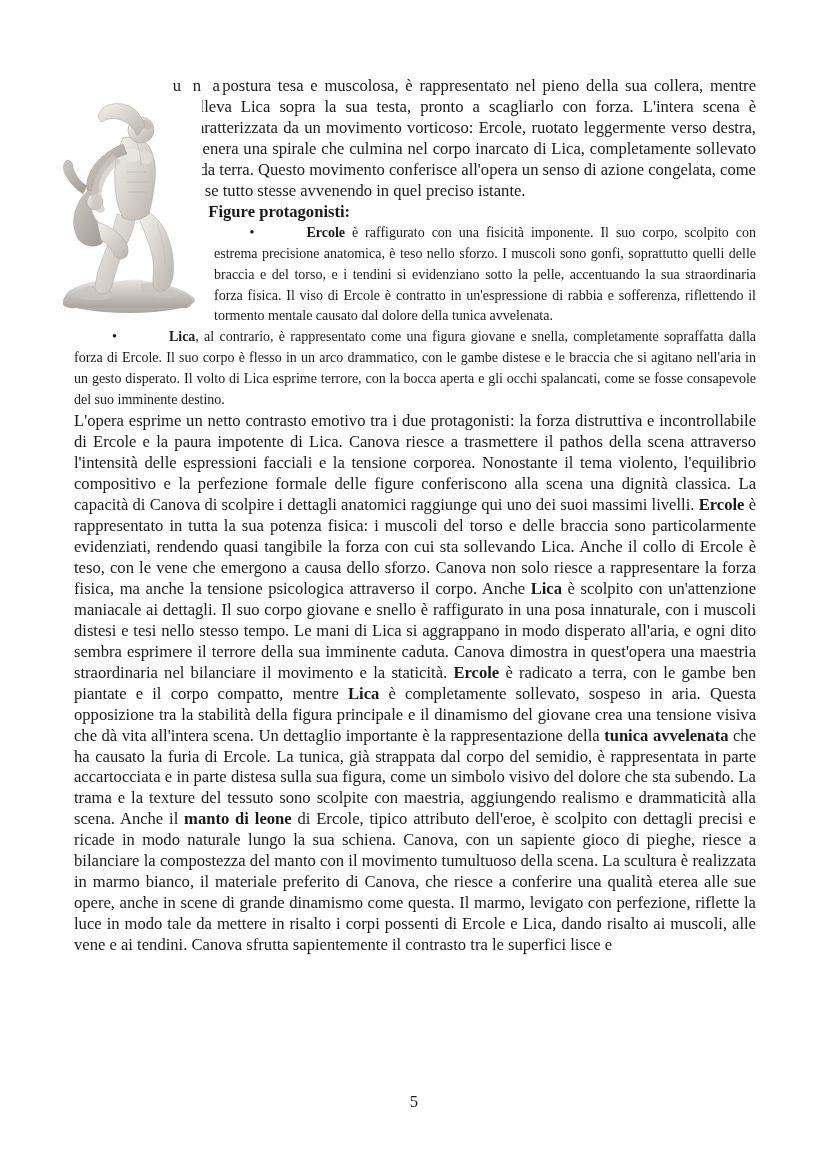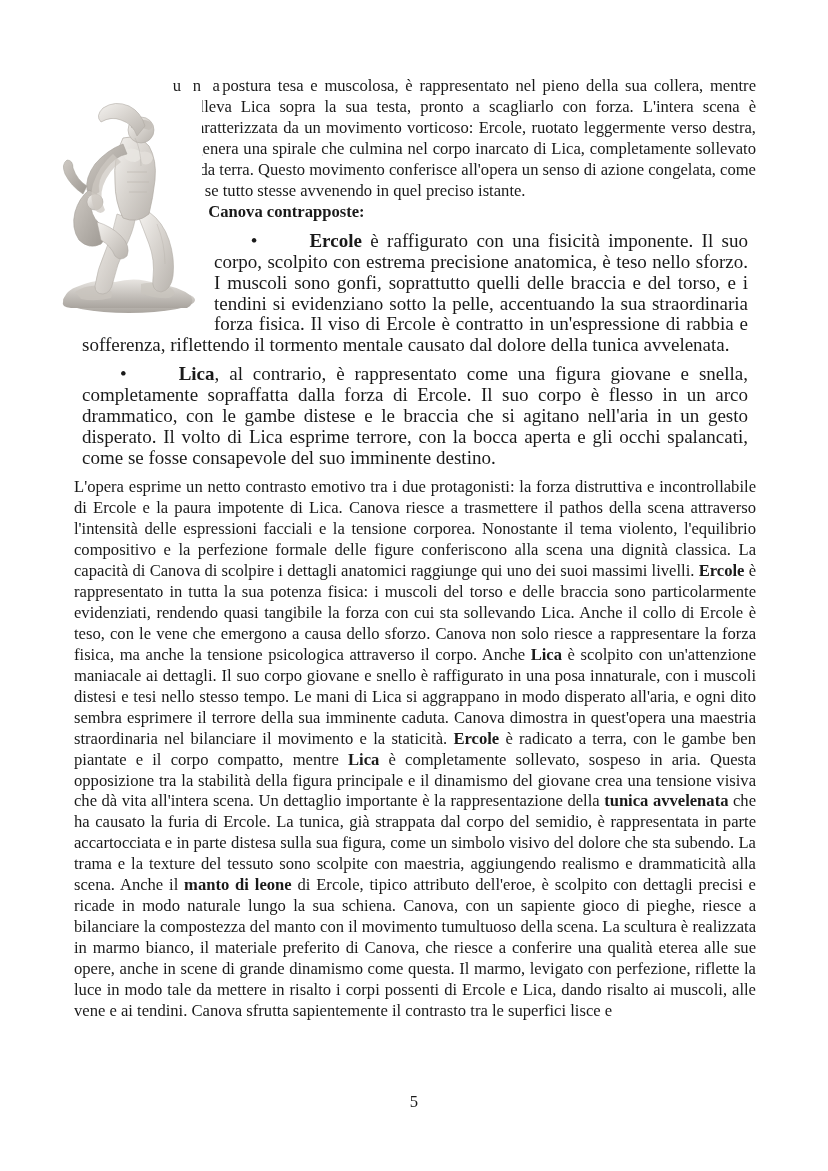--- a/index.html
+++ b/index.html
@@ -58,23 +58,23 @@
   }
   .una {
     letter-spacing: 2.4px;
   }
   .para-first {
     padding-left: 0;
   }
   b, .b { font-weight: bold; }
 
   .bullet-para {
-    margin: 8px;
+    margin: 0;
     text-align: justify;
-    font-size: 19px;
+    font-size: 14px;
     line-height: 20.95px;
   }
   .bullet-mark {
     display: inline-block;
     width: 52px;
     text-indent: 0;
   }
   .bullet-lead {
     display: inline-block;
     width: 38px;
@@ -157,21 +157,21 @@
 
         <path d="M68 60 Q54 72 48 90 Q44 104 50 116 Q56 122 60 116 Q54 104 58 92 Q64 76 76 68 Z" fill="#cdc8c2" opacity="0.75"></path>
 
         <path d="M90 44 Q96 56 96 72" stroke="#b6b1aa" stroke-width="0.8" fill="none" opacity="0.6"></path>
         <path d="M112 130 Q120 150 120 170" stroke="#b6b1aa" stroke-width="0.8" fill="none" opacity="0.5"></path>
       </svg>
     </div>
 
     <p class="para-first"><span class="una">u n a</span><span>postura tesa e muscolosa, è rappresentato nel pieno della sua collera, mentre solleva Lica sopra la sua testa, pronto a scagliarlo con forza. L'intera scena è caratterizzata da un movimento vorticoso: Ercole, ruotato leggermente verso destra, genera una spirale che culmina nel corpo inarcato di Lica, completamente sollevato da terra. Questo movimento conferisce all'opera un senso di azione congelata, come se tutto stesse avvenendo in quel preciso istante.</span></p>
 
-    <p class="subhead">Canova contrapposte:</p>
+    <p class="subhead">Figure protagonisti:</p>
 
     <p class="bullet-para"><span class="bullet-lead"></span><span>•</span><span class="bullet-mark"></span><b>Ercole</b><span> è raffigurato con una fisicità imponente. Il suo corpo, scolpito con estrema precisione anatomica, è teso nello sforzo. I muscoli sono gonfi, soprattutto quelli delle braccia e del torso, e i tendini si evidenziano sotto la pelle, accentuando la sua straordinaria forza fisica. Il viso di Ercole è contratto in un'espressione di rabbia e sofferenza, riflettendo il tormento mentale causato dal dolore della tunica avvelenata.</span></p>
 
     <p class="bullet-para"><span class="bullet-lead"></span><span>•</span><span class="bullet-mark"></span><b>Lica</b><span>, al contrario, è rappresentato come una figura giovane e snella, completamente sopraffatta dalla forza di Ercole. Il suo corpo è flesso in un arco drammatico, con le gambe distese e le braccia che si agitano nell'aria in un gesto disperato. Il volto di Lica esprime terrore, con la bocca aperta e gli occhi spalancati, come se fosse consapevole del suo imminente destino.</span></p>
 
     <p><span>L'opera esprime un netto contrasto emotivo tra i due protagonisti: la forza distruttiva e incontrollabile di Ercole e la paura impotente di Lica. Canova riesce a trasmettere il pathos della scena attraverso l'intensità delle espressioni facciali e la tensione corporea. Nonostante il tema violento, l'equilibrio compositivo e la perfezione formale delle figure conferiscono alla scena una dignità classica. La capacità di Canova di scolpire i dettagli anatomici raggiunge qui uno dei suoi massimi livelli. </span><b>Ercole</b><span> è rappresentato in tutta la sua potenza fisica: i muscoli del torso e delle braccia sono particolarmente evidenziati, rendendo quasi tangibile la forza con cui sta sollevando Lica. Anche il collo di Ercole è teso, con le vene che emergono a causa dello sforzo. Canova non solo riesce a rappresentare la forza fisica, ma anche la tensione psicologica attraverso il corpo. Anche </span><b>Lica</b><span> è scolpito con un'attenzione maniacale ai dettagli. Il suo corpo giovane e snello è raffigurato in una posa innaturale, con i muscoli distesi e tesi nello stesso tempo. Le mani di Lica si aggrappano in modo disperato all'aria, e ogni dito sembra esprimere il terrore della sua imminente caduta. Canova dimostra in quest'opera una maestria straordinaria nel bilanciare il movimento e la staticità. </span><b>Ercole</b><span> è radicato a terra, con le gambe ben piantate e il corpo compatto, mentre </span><b>Lica</b><span> è completamente sollevato, sospeso in aria. Questa opposizione tra la stabilità della figura principale e il dinamismo del giovane crea una tensione visiva che dà vita all'intera scena. Un dettaglio importante è la rappresentazione della </span><b>tunica avvelenata</b><span> che ha causato la furia di Ercole. La tunica, già strappata dal corpo del semidio, è rappresentata in parte accartocciata e in parte distesa sulla sua figura, come un simbolo visivo del dolore che sta subendo. La trama e la texture del tessuto sono scolpite con maestria, aggiungendo realismo e drammaticità alla scena. Anche il </span><b>manto di leone</b><span> di Ercole, tipico attributo dell'eroe, è scolpito con dettagli precisi e ricade in modo naturale lungo la sua schiena. Canova, con un sapiente gioco di pieghe, riesce a bilanciare la compostezza del manto con il movimento tumultuoso della scena. La scultura è realizzata in marmo bianco, il materiale preferito di Canova, che riesce a conferire una qualità eterea alle sue opere, anche in scene di grande dinamismo come questa. Il marmo, levigato con perfezione, riflette la luce in modo tale da mettere in risalto i corpi possenti di Ercole e Lica, dando risalto ai muscoli, alle vene e ai tendini. Canova sfrutta sapientemente il contrasto tra le superfici lisce e</span></p>
 
   </div>
 
   <div class="page-number">5</div>

